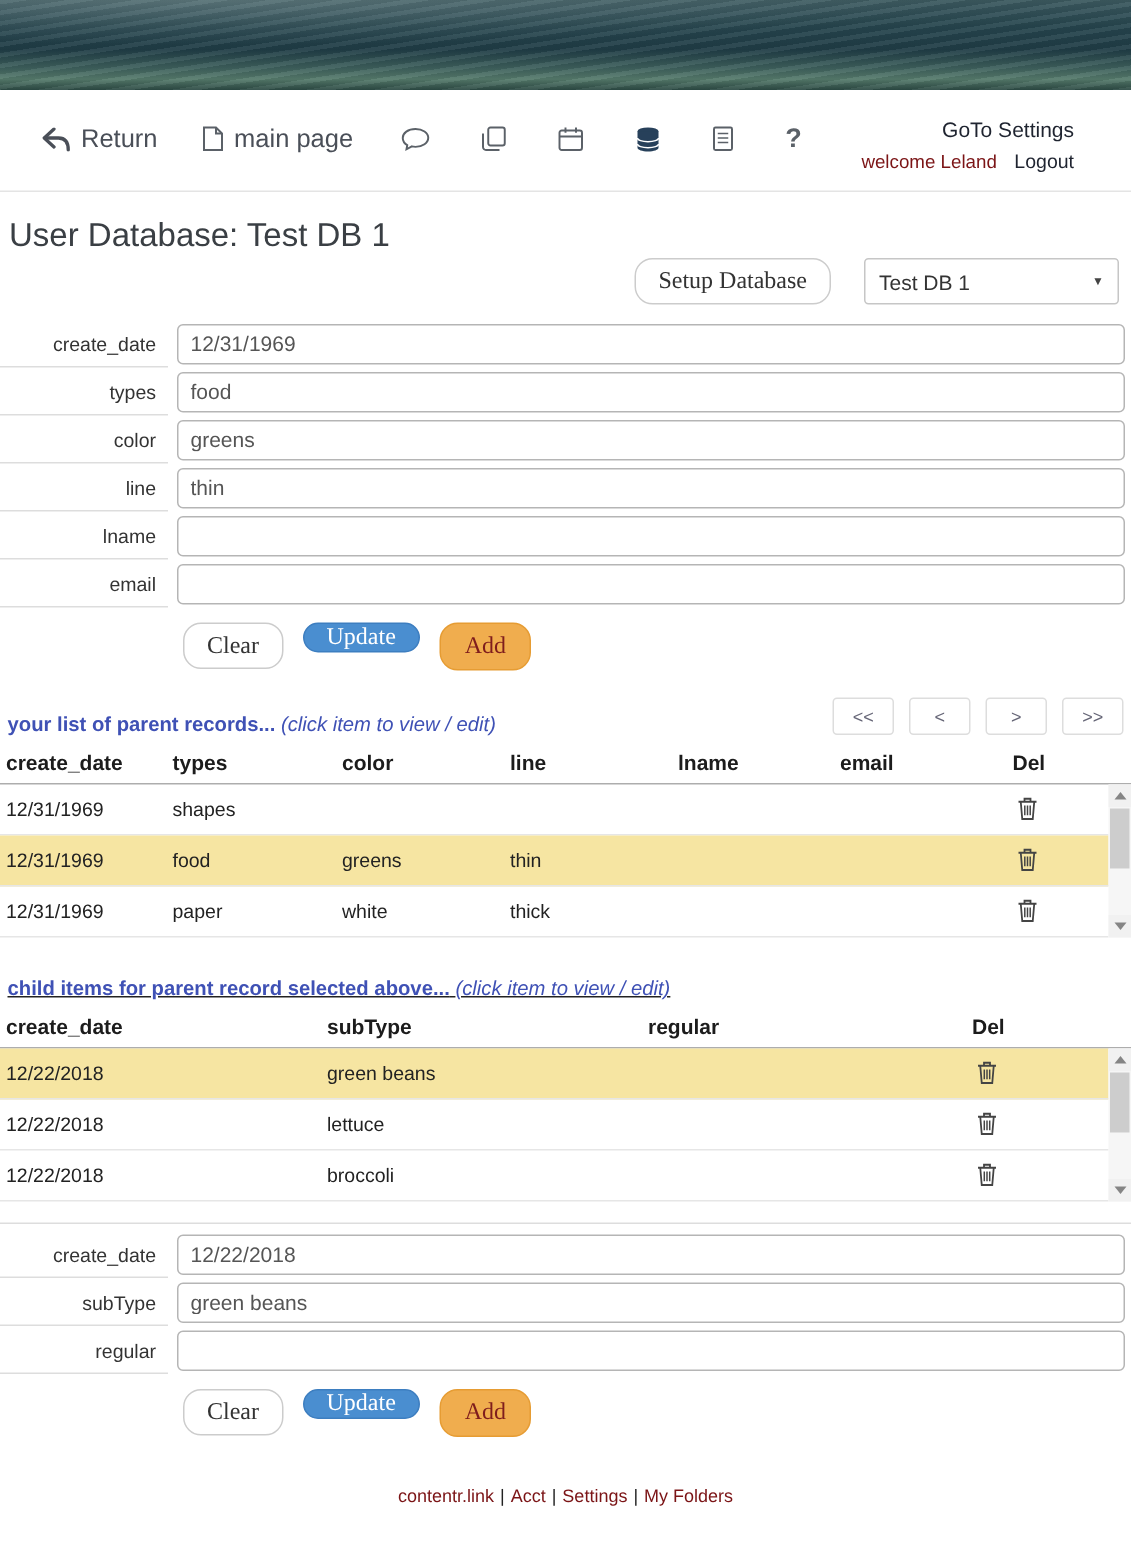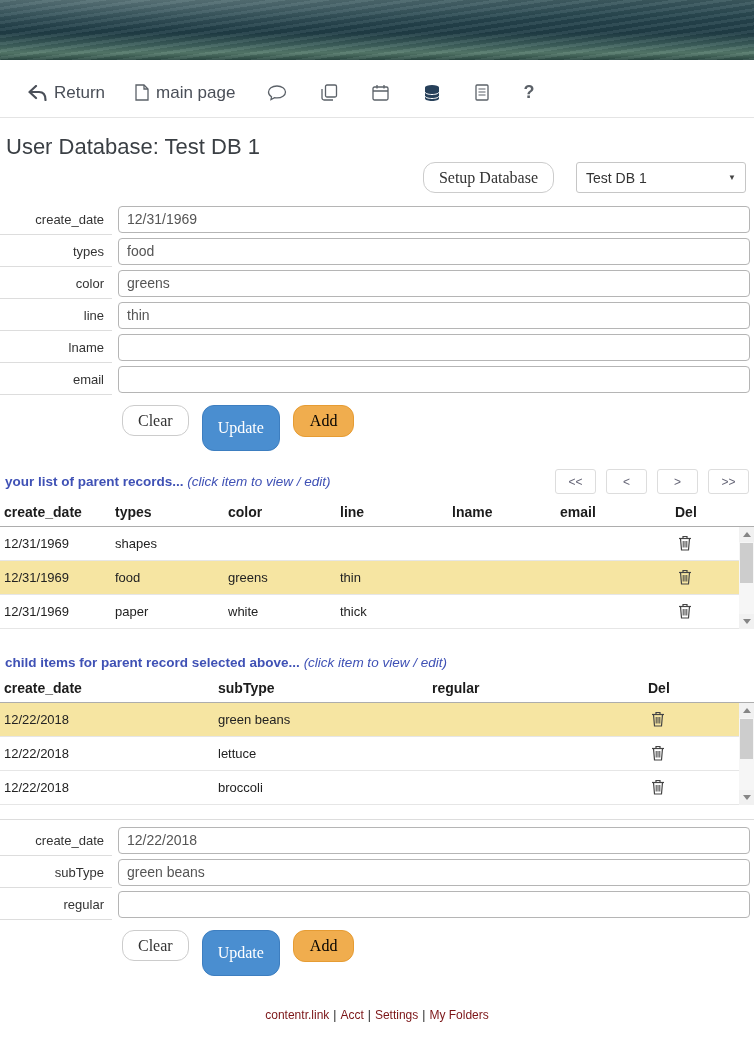--- a/index.html
+++ b/index.html
@@ -48,39 +48,39 @@
   }
   .dropdown {
     height:31px; border:1px solid #c6c6c6; border-radius:3px; background:#fff;
     display:flex; align-items:center; justify-content:space-between;
     padding:0 9px; font-size:14px; color:#333; cursor:pointer;
   }
   .dropdown .caret { font-size:8px; color:#444; }
   
   .btn { font-family:Liberation Serif, serif; cursor:pointer; border-radius:12px; font-size:16px; }
   .btn-default { background:#fff; border:1px solid #ccc; color:#333; height:31px; padding:0 15px; }
-  .btn-primary { background:var(--accent_blue,#4a8ed0); border:1px solid #3d7ec0; color:#fff; height:46px; padding:0 15px; }
-  .btn-warning { background:var(--accent_orange,#f0ad4e); border:1px solid #e69c33; color:#000000; height:32px; padding:1px 16px; }
+  .btn-primary { background:var(--accent_blue,#4a8ed0); border:1px solid #3d7ec0; color:#fff; height:20px; padding:0 15px; }
+  .btn-warning { background:var(--accent_orange,#f0ad4e); border:1px solid #e69c33; color:#7f1d1d; height:32px; padding:1px 16px; }
   
   .form { margin-top:10px; }
   .form-row { display:flex; align-items:center; height:32px; }
   .form-label {
     flex:none; width:112px; height:31px; line-height:31px;
     text-align:right; padding-right:8px; font-size:13px; color:#333;
     border-bottom:1px solid #ddd;
   }
   .form-input {
     flex:1; height:27px; margin:0 4px 0 6px;
     border:1px solid #b5b5b5; border-radius:4px;
     padding:0 8px; font-size:14px; color:#555; font-family:inherit;
   }
   .form-buttons { display:flex; gap:13px; margin:10px 0 0 122px; }
   
   .section-head {
-    display:flex; justify-content:space-between; align-items:center;
+    display:flex; justify-content:space-between; align-items:flex-end;
     margin:18px 5px 8px 5px;
   }
   .section-title { font-size:13.5px; font-weight:bold; color:var(--heading_blue,#3f51b5); }
   .section-hint { font-style:italic; font-weight:normal; }
   .pager { display:flex; gap:10px; }
   .pager-btn {
     width:41px; height:25px; background:#fff; border:1px solid #ddd;
     border-radius:3px; color:#667; font-size:12px; cursor:pointer;
   }
   
@@ -172,20 +172,27 @@
         <svg width="14" height="17" viewBox="0 0 14 17">
           <rect x="1" y="1" width="12" height="15" rx="1" fill="none" stroke="#5b6168" stroke-width="1.3"></rect>
           <path d="M3.5 5 h7 M3.5 8 h7 M3.5 11 h7" stroke="#5b6168" stroke-width="1.1"></path>
         </svg>
       </span>
     </button>
     <button class="nav-icon-btn">
       <span class="help-glyph">?</span>
     </button>
   </div>
+  <div class="nav-right">
+    <div><a class="goto-settings">GoTo Settings</a></div>
+    <div class="second-line">
+      <a class="welcome">welcome Leland</a>
+      <a class="logout">Logout</a>
+    </div>
+  </div>
 </div>
 
 <h1 class="page-title">User Database: Test DB 1</h1>
 
 <div class="controls-row">
   <button class="btn btn-default">Setup Database</button>
   <div class="select-stack">
     <div class="dropdown">
       <span>Test DB 1</span>
       <span class="caret">▼</span>
@@ -296,21 +303,21 @@
     <div class="vscroll">
       <div class="sb-arrow up"></div>
       <div class="sb-track">
           <div class="sb-thumb"></div>
         </div>
       <div class="sb-arrow down"></div>
     </div>
   </div>
 </div>
 
-<div class="section-head" style="margin-top:26px;">
+<div class="section-head" style="margin-top:26px;text-decoration:underline;">
   <div class="section-title">
     <span>child items for parent record selected above...</span>
     <span class="section-hint">(click item to view / edit)</span>
   </div>
 </div>
 
 <div class="data-table">
   <div class="thead child-grid">
     <div class="th">create_date</div>
     <div class="th">subType</div>

